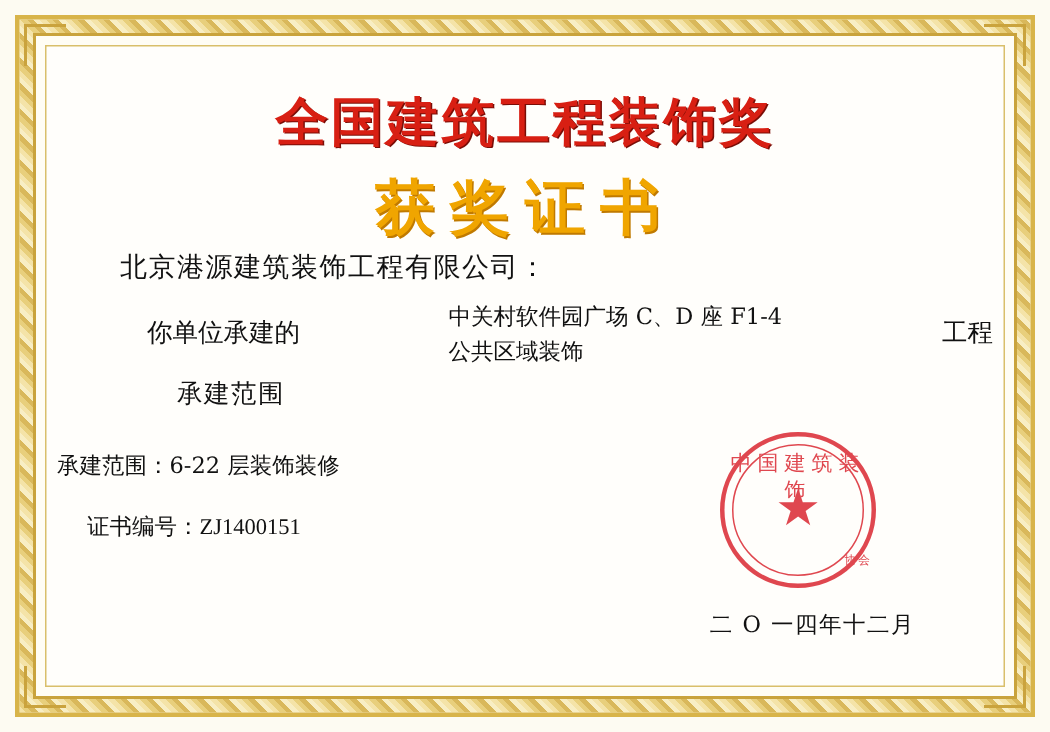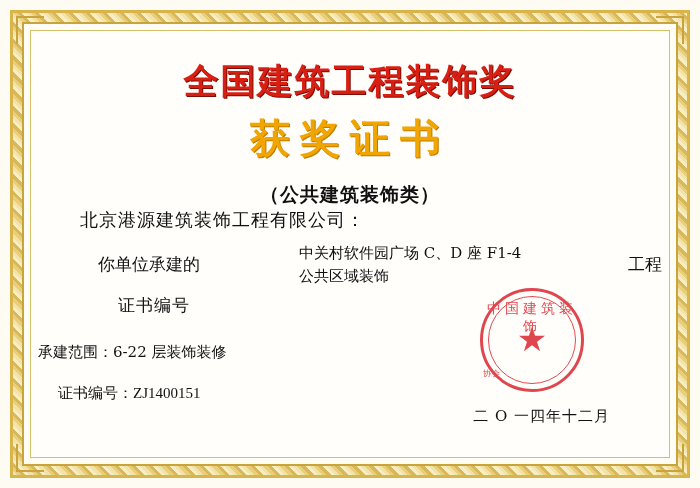--- a/index.html
+++ b/index.html
@@ -214,21 +214,21 @@
     left: 0; right: 0; top: 9px;
     text-align: center;
     color: #d9202a;
     font-family: "DejaVu Sans", sans-serif;
     font-size: 14px;
     letter-spacing: 4px;
   }
   .seal .seal-bottom-text {
     position: absolute;
     left: 0; right: 0; bottom: 10px;
-    text-align: left;
+    text-align: right;
     color: #d9202a;
     font-family: Liberation Serif, serif;
     font-size: 8px;
     letter-spacing: 1px;
   }
 
   .date {
     position: absolute;
     right: 52px;
     bottom: 24px;
@@ -251,34 +251,33 @@
   <div class="corner tr"></div>
   <div class="corner bl"></div>
   <div class="corner br"></div>
 
   <div class="content">
 
     <div class="title-main">全国建筑工程装饰奖</div>
 
     <div class="title-sub">获奖证书</div>
 
-    <div class="category">（公共建筑装饰类）</div>
 
     <div class="recipient">北京港源建筑装饰工程有限公司：</div>
 
     <div class="body-block">
 
       <div class="row-project">
         <span class="lead">你单位承建的</span>
         <span class="project-name">中关村软件园广场 C、D 座 F1-4 公共区域装饰</span>
         <span class="tail">工程</span>
       </div>
 
 
-      <div class="row-issue">证书编号</div>
+      <div class="row-issue">承建范围</div>
     </div>
 
     <div class="scope">
       <span>承建范围：</span><span>6-22 层装饰装修</span>
     </div>
 
     <div class="cert-no">
       <span>证书编号：</span><span>ZJ1400151</span>
     </div>
 

